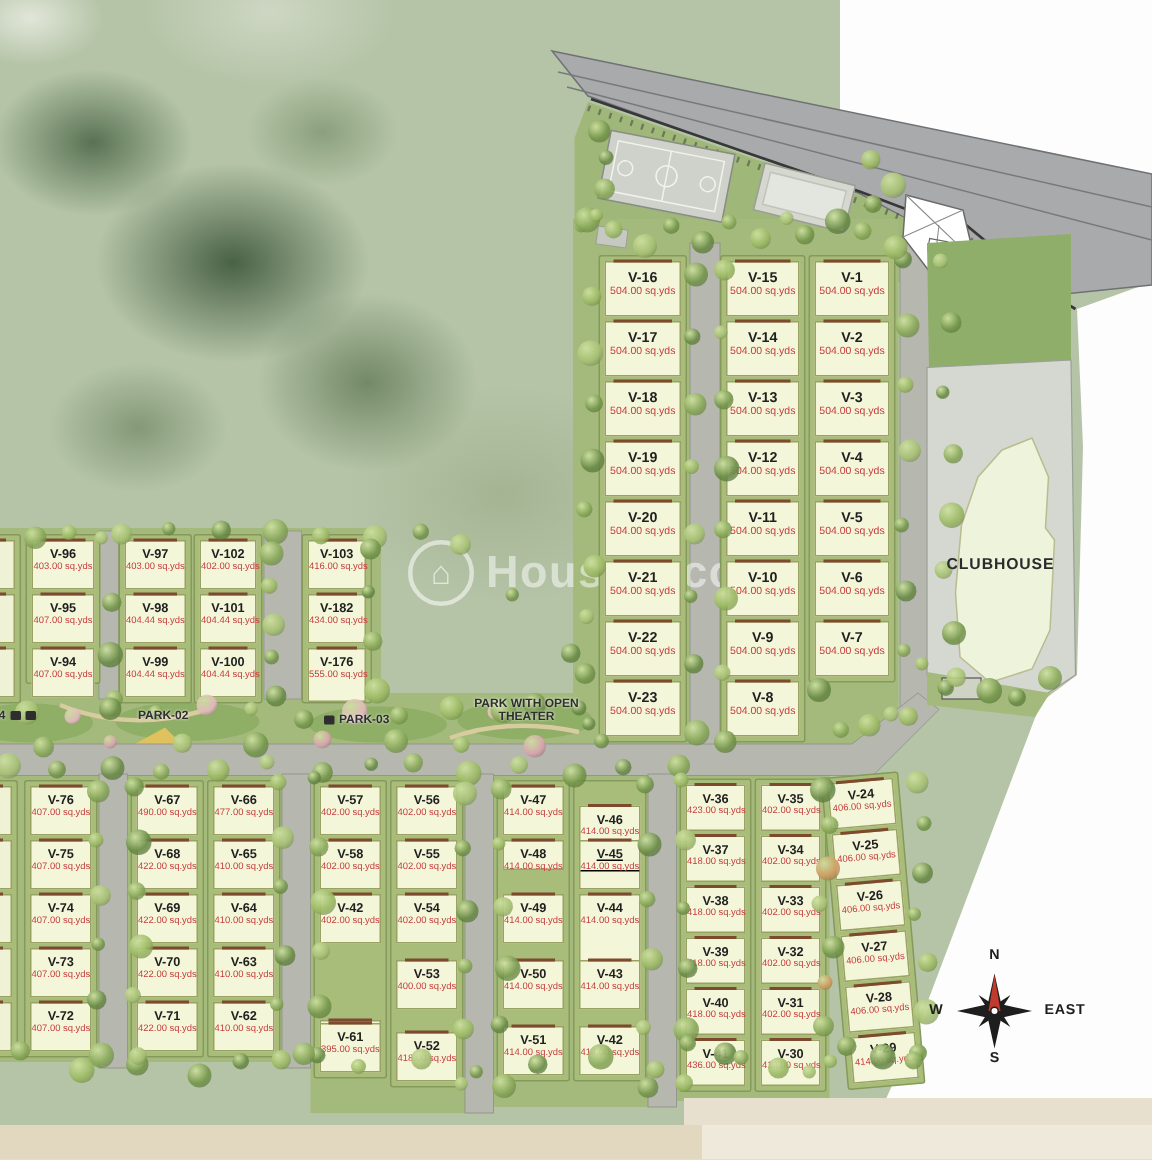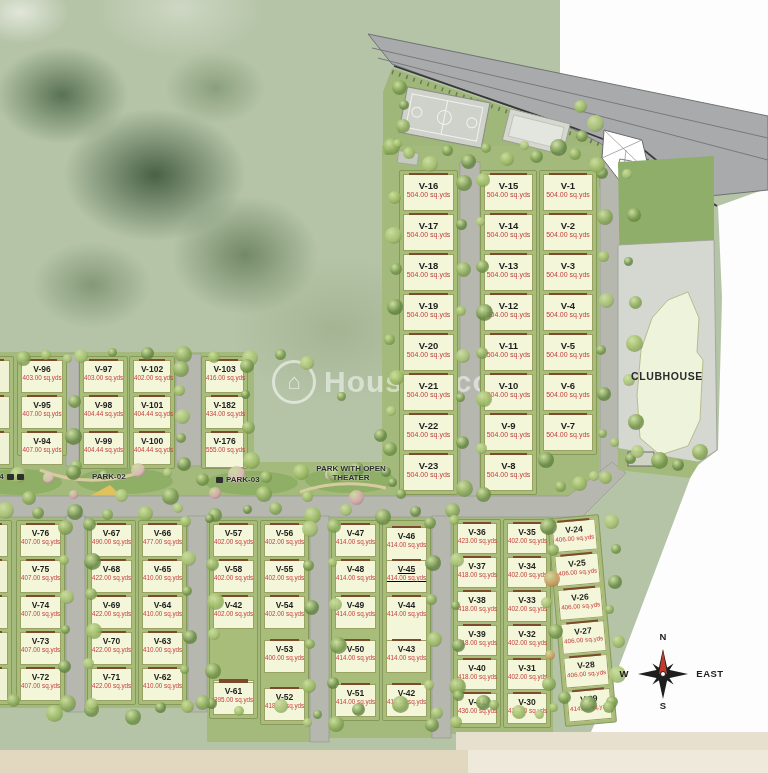--- a/index.html
+++ b/index.html
@@ -626,39 +626,39 @@
         <div class="plot" style="top: 167px; height: 33px;">
           <div class="pid">V-52</div>
           <div class="parea">418.00 sq.yds</div>
         </div>
       </div>
       <div class="col b-sw" style="left: 331px; top: 520px; width: 49px; height: 201px;">
         <div class="plot" style="top: 3px; height: 33px;">
           <div class="pid">V-47</div>
           <div class="parea">414.00 sq.yds</div>
         </div>
-        <div class="plot" style="top: 39px; height: 33px;">
+        <div class="plot" style="top: 39px; height: 20px;">
           <div class="pid">V-48</div>
           <div class="parea">414.00 sq.yds</div>
         </div>
         <div class="plot" style="top: 75px; height: 33px;">
           <div class="pid">V-49</div>
           <div class="parea">414.00 sq.yds</div>
         </div>
         <div class="plot" style="top: 119px; height: 33px;">
           <div class="pid">V-50</div>
           <div class="parea">414.00 sq.yds</div>
         </div>
         <div class="plot" style="top: 163px; height: 33px;">
           <div class="pid">V-51</div>
           <div class="parea">414.00 sq.yds</div>
         </div>
       </div>
       <div class="col b-sw" style="left: 382px; top: 520px; width: 49px; height: 201px;">
-        <div class="plot" style="top: 6px; height: 35px;">
+        <div class="plot" style="top: 16px; height: 35px;">
           <div class="pid">V-46</div>
           <div class="parea">414.00 sq.yds</div>
         </div>
         <div class="plot" style="top: 39px; height: 33px; text-decoration: underline;">
           <div class="pid">V-45</div>
           <div class="parea">414.00 sq.yds</div>
         </div>
         <div class="plot" style="top: 75px; height: 46px;">
           <div class="pid">V-44</div>
           <div class="parea">414.00 sq.yds</div>

